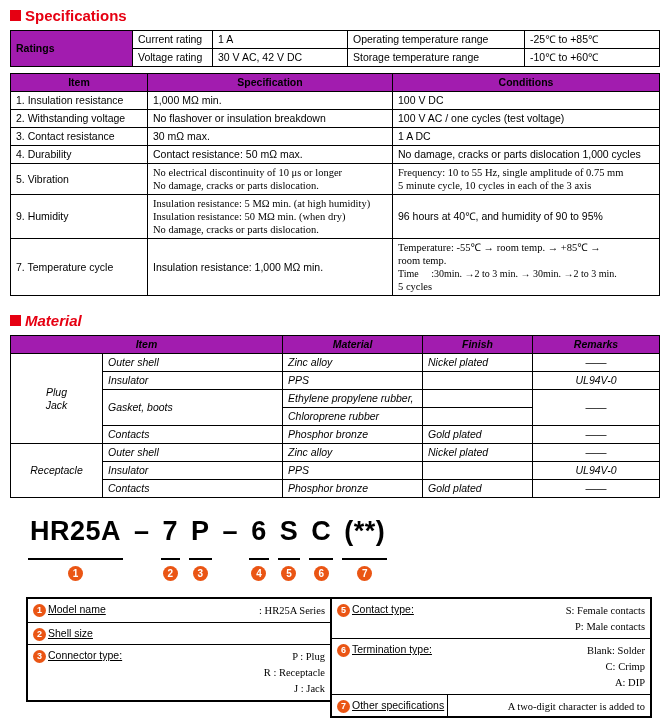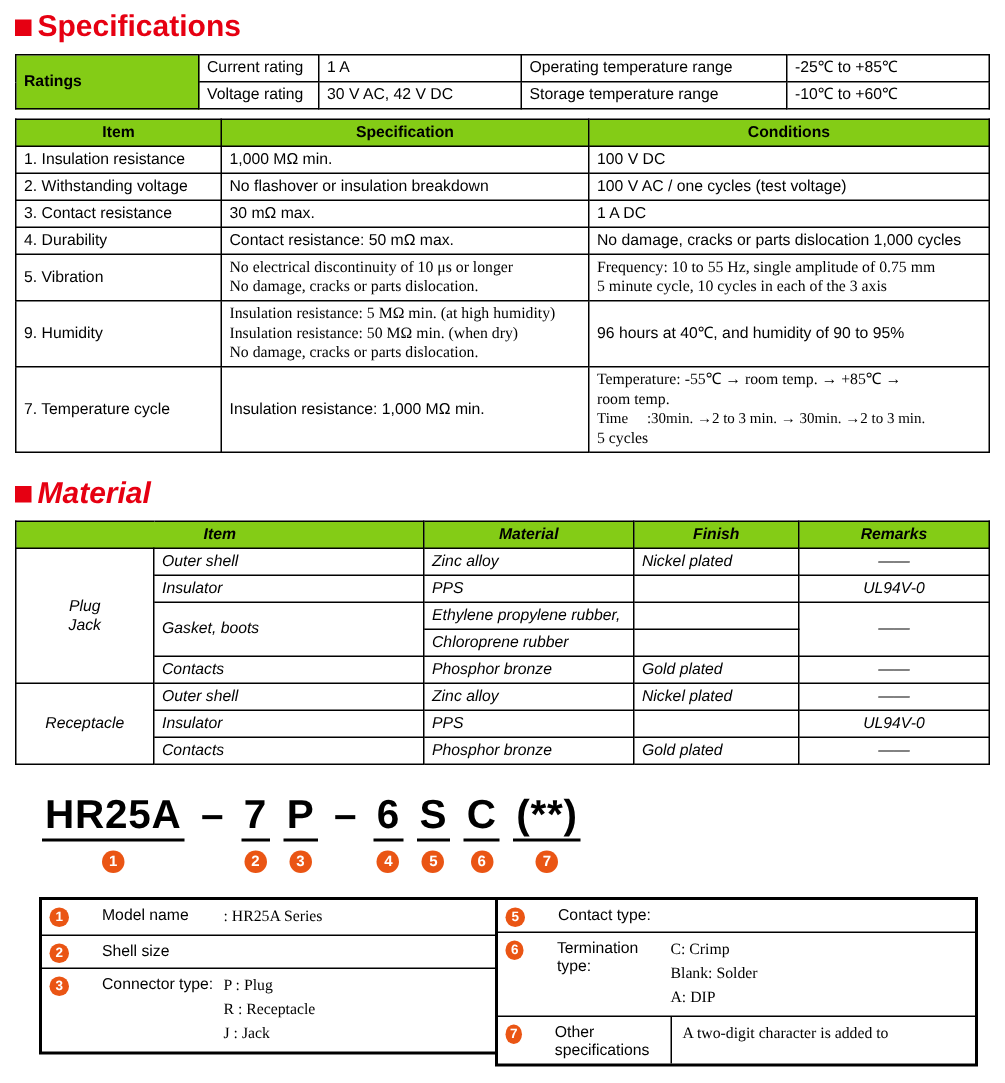--- a/index.html
+++ b/index.html
@@ -7,71 +7,71 @@
     width: 670px;
     background: #ffffff;
     color: #000;
     font-family: "Liberation Sans", sans-serif;
   }
   .page { width: 670px; padding: 7px 10px 10px; box-sizing: border-box; }
 
   
   .section-heading {
     display: flex; align-items: center;
-    color: #e60012; font-weight: bold; font-size: 20px;
+    color: #e60012; font-weight: bold; font-size: 15px;
     margin: 0 0 6px 0;
   }
   .sq { width: 11px; height: 11px; background: #e60012; margin-right: 4px; flex: 0 0 auto; }
 
   
   table.tbl {
     border-collapse: collapse; width: 650px; table-layout: fixed;
     font-size: 10.5px; line-height: 13px;
     border: 1.5px solid #000;
   }
   .tbl td { border: 1px solid #000; padding: 2px 5px; vertical-align: middle; }
-  .hdr { background: #84cc16; font-weight: bold; text-align: center; }
+  .hdr { background: #a21caf; font-weight: bold; text-align: center; }
   .center { text-align: center; }
   .ln { white-space: pre-wrap; font-family: Liberation Serif, serif; }
   .fs10 { font-size: 10px; }
   .spec-table { margin-top: 6px; }
 
   .material-section { margin-top: 16px; font-style: italic; }
   .ordering-section { margin-top: 18px; }
 
   
   .part-number { display: flex; align-items: flex-start; margin: 12px 0 0 18px; }
   .pn-seg {
     display: flex; flex-direction: column; align-items: center;
     margin-right: 9px; font-size: 27px; font-weight: bold; line-height: 30px;
     letter-spacing: 0.5px;
   }
-  .pn-text { padding: 0 2px 1px; }
+  .pn-text { padding: 0 2px 12px; }
   .pn-seg.u .pn-text { border-bottom: 2.5px solid #000; }
   .circle {
     display: inline-flex; align-items: center; justify-content: center;
     width: 15px; height: 15px; border-radius: 50%;
     background: #ea5514; color: #fff;
     font-size: 10px; font-weight: bold; line-height: 15px; letter-spacing: 0;
   }
   .pn-circle { margin-top: 6px; }
 
   
   .legend { display: flex; align-items: flex-start; margin: 16px 0 0 16px; font-size: 10.5px; }
   .legend-box { border: 2px solid #000; box-sizing: border-box; background: #fff; }
   .legend-box.left { width: 306px; }
   .legend-box.right { width: 322px; margin-left: -2px; }
   .legend-row { display: flex; align-items: stretch; padding: 3px 5px; }
   .legend-row + .legend-row { border-top: 1px solid #000; }
   .legend-head { display: flex; align-items: flex-start; width: 116px; flex: 0 0 auto; }
   .legend-box.right .legend-head { width: 110px; }
   .circle.sm { width: 13px; height: 13px; font-size: 9px; line-height: 13px; margin-top: 2px; }
-  .legend-label { margin-left: 22px; padding-top: 1px; }
+  .legend-label { margin-left: 2px; padding-top: 1px; text-decoration: underline; }
   .legend-values { flex: 1; padding-top: 1px; }
-  .legend-values .ln { line-height: 16px; }
+  .legend-values .ln { line-height: 16px; text-align: right; }
   .legend-row.vsep .legend-values { border-left: 1px solid #000; padding-left: 7px; margin-top: -3px; margin-bottom: -3px; padding-top: 4px; }
 </style>
 </head>
 <body>
 
 <div class="page">
 
   <div class="section">
     <div class="section-heading">
       <span class="sq"></span>
@@ -314,29 +314,33 @@
         </div>
 
       </div>
 
       <div class="legend-box right">
         <div class="legend-row">
           <div class="legend-head">
             <span class="circle sm">5</span>
             <span class="legend-label">Contact type:</span>
           </div>
+          <div class="legend-values">
+            <div class="ln">S: Female contacts</div>
+            <div class="ln">P: Male contacts</div>
+          </div>
         </div>
         <div class="legend-row">
           <div class="legend-head">
             <span class="circle sm">6</span>
             <span class="legend-label">Termination type:</span>
           </div>
           <div class="legend-values">
+            <div class="ln">Blank: Solder</div>
             <div class="ln">C: Crimp</div>
-            <div class="ln">Blank: Solder</div>
             <div class="ln">A: DIP</div>
           </div>
         </div>
         <div class="legend-row vsep">
           <div class="legend-head">
             <span class="circle sm">7</span>
             <span class="legend-label">Other specifications</span>
           </div>
           <div class="legend-values">
             <div class="ln">A two-digit character is added to</div>

